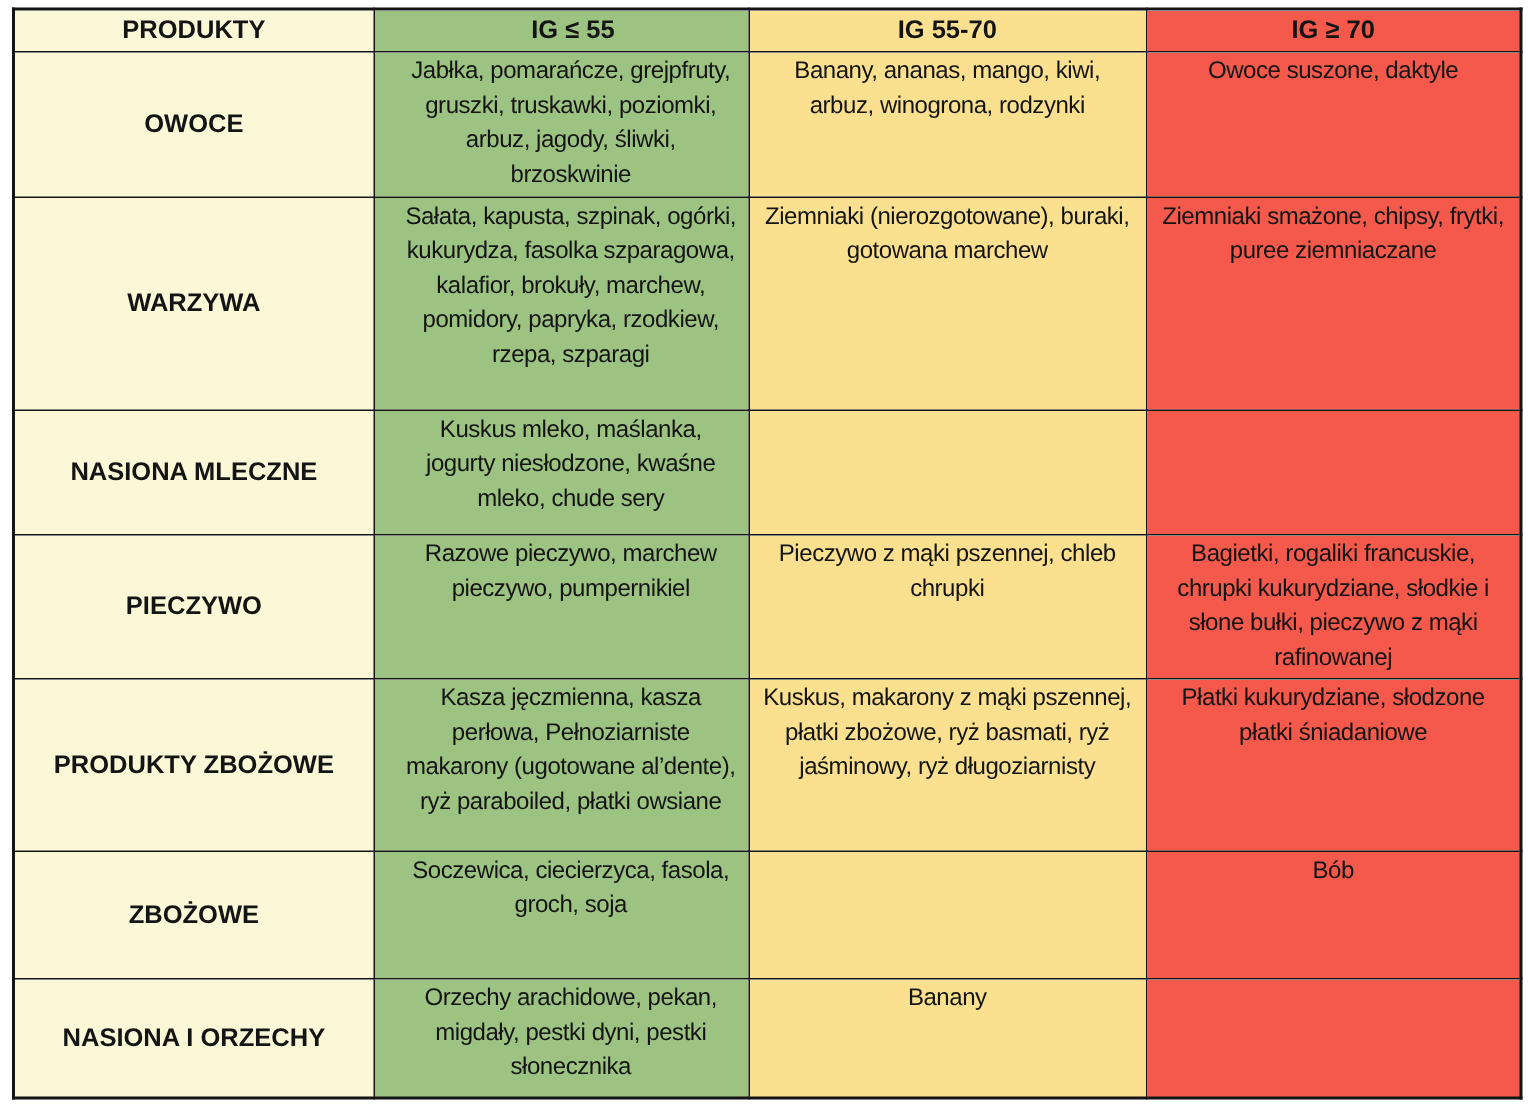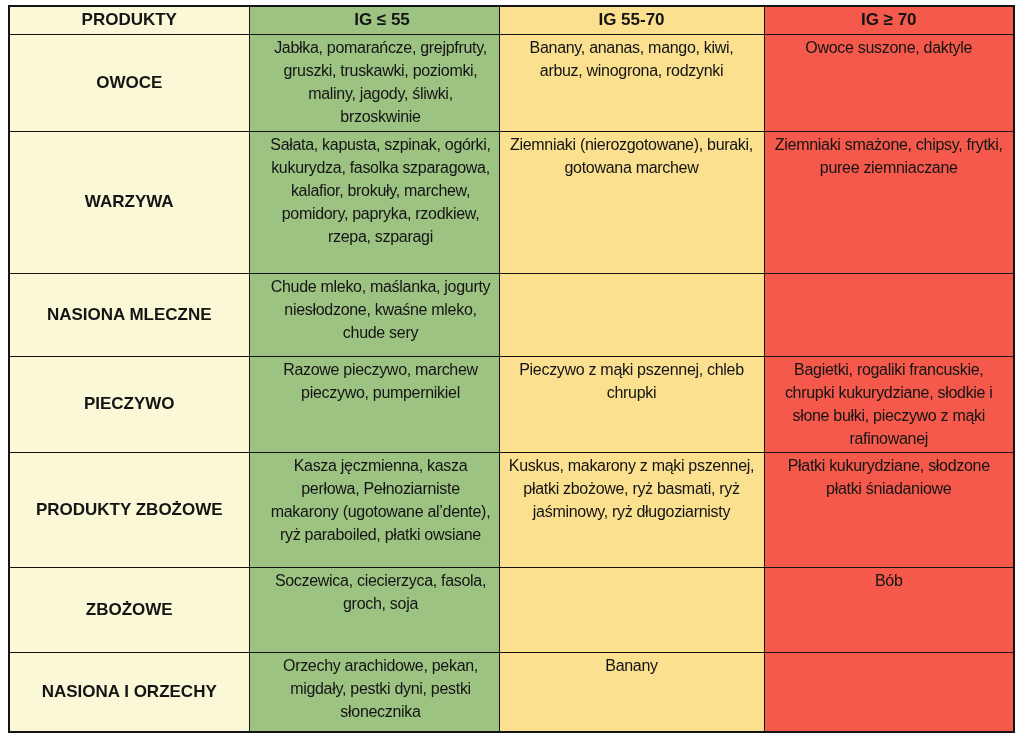--- a/index.html
+++ b/index.html
@@ -81,33 +81,33 @@
     <tr>
       <th class="col-products">PRODUKTY</th>
       <th class="col-low">IG ≤ 55</th>
       <th class="col-mid">IG 55-70</th>
       <th class="col-high">IG ≥ 70</th>
     </tr>
   </thead>
   <tbody>
     <tr>
       <th class="category col-products">OWOCE</th>
-      <td class="col-low">Jabłka, pomarańcze, grejpfruty, gruszki, truskawki, poziomki, maliny, jagody, śliwki, brzoskwinie</td>
+      <td class="col-low">Jabłka, pomarańcze, grejpfruty, gruszki, truskawki, poziomki, arbuz, jagody, śliwki, brzoskwinie</td>
       <td class="col-mid">Banany, ananas, mango, kiwi, arbuz, winogrona, rodzynki</td>
       <td class="col-high">Owoce suszone, daktyle</td>
     </tr>
     <tr>
       <th class="category col-products">WARZYWA</th>
       <td class="col-low">Sałata, kapusta, szpinak, ogórki, kukurydza, fasolka szparagowa, kalafior, brokuły, marchew, pomidory, papryka, rzodkiew, rzepa, szparagi</td>
       <td class="col-mid">Ziemniaki (nierozgotowane), buraki, gotowana marchew</td>
       <td class="col-high">Ziemniaki smażone, chipsy, frytki, puree ziemniaczane</td>
     </tr>
     <tr>
       <th class="category col-products">NASIONA MLECZNE</th>
-      <td class="col-low">Chude mleko, maślanka, jogurty niesłodzone, kwaśne mleko, chude sery</td>
+      <td class="col-low">Kuskus mleko, maślanka, jogurty niesłodzone, kwaśne mleko, chude sery</td>
       <td class="col-mid"></td>
       <td class="col-high"></td>
     </tr>
     <tr>
       <th class="category col-products">PIECZYWO</th>
       <td class="col-low">Razowe pieczywo, marchew pieczywo, pumpernikiel</td>
       <td class="col-mid">Pieczywo z mąki pszennej, chleb chrupki</td>
       <td class="col-high">Bagietki, rogaliki francuskie, chrupki kukurydziane, słodkie i słone bułki, pieczywo z mąki rafinowanej</td>
     </tr>
     <tr>

